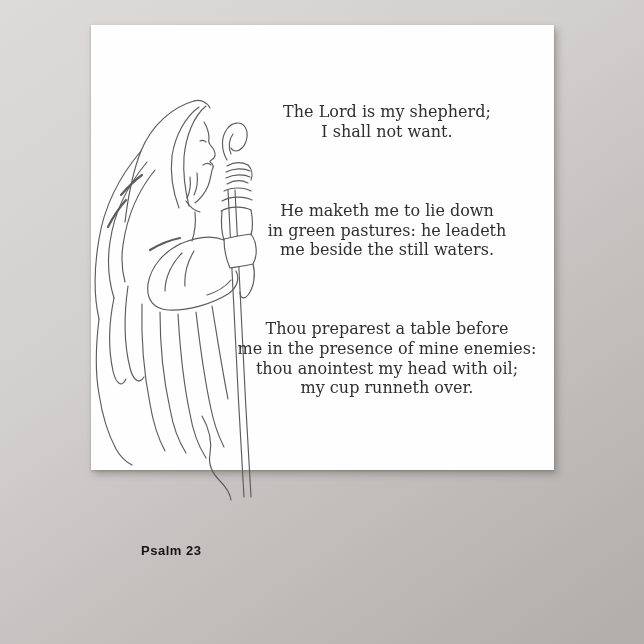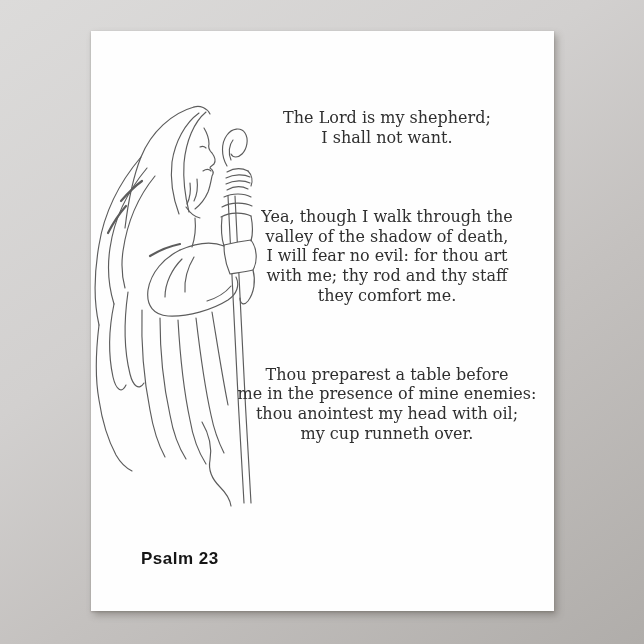--- a/index.html
+++ b/index.html
@@ -5,37 +5,37 @@
   html,body{margin:0;padding:0;}
   body{
     width:644px;height:644px;overflow:hidden;
     font-family:"Liberation Sans",sans-serif;
   }
   .stage{
     position:relative;width:644px;height:644px;
     background:linear-gradient(145deg,#dcdbda 0%,#d2d0cf 38%,#c4c1bf 62%,#b0adaa 100%);
   }
   .poster{
-    position:absolute;left:91px;top:31px;width:463px;height:580px;
+    position:absolute;left:91px;top:25px;width:463px;height:445px;
     background:#fefefe;
     box-shadow:3px 4px 7px rgba(95,90,84,0.45), 0 1px 2px rgba(95,90,84,0.35);
   }
   .verses{
     position:absolute;left:146px;top:38px;width:300px;
     text-align:center;
     font-family:"DejaVu Serif","Liberation Serif",serif;
     font-size:16px;line-height:19.7px;color:#2f2f2f;
     white-space:pre;
   }
   .stanza{margin:0 0 19.7px 0;}
   .stanza:last-child{margin-bottom:0;}
   .psalm-label{
     position:absolute;left:50px;top:518px;
     font-family:"Liberation Sans",sans-serif;
-    font-weight:bold;font-size:17px;color:#151515;letter-spacing:0.5px;
+    font-weight:bold;font-size:13px;color:#151515;letter-spacing:0.5px;
   }
   .figure{
     position:absolute;left:-1px;top:73px;width:172px;height:412px;
   }
   .figure path{fill:none;stroke:#5c5c5c;stroke-width:1.15;stroke-linecap:round;stroke-linejoin:round;}
   .figure path.accent{stroke-width:2.2;}
   .figure path.cuff{fill:#fefefe;}
 </style>
 </head>
 <body>
@@ -99,25 +99,23 @@
       <path d="M 222,217 C 221,227 221,237 224,246"></path>
       <path d="M 251,216 C 253,226 253,234 251,241"></path>
 
       <path d="M 227,166 C 221,156 221,143 227,135 C 232,128 241,127 245,133 C 249,139 247,149 242,154 C 238,158 233,158 231,154"></path>
       <path d="M 231,160 C 228,153 229,145 233,140"></path>
     </svg>
 
     <div class="verses">
       <p class="stanza">The Lord is my shepherd;
 I shall not want.</p>
-      <p class="stanza">Yea, though I walk through the
-valley of the shadow of death,
-I will fear no evil: for thou art
-with me; thy rod and thy staff
-they comfort me.</p>
+      <p class="stanza">He maketh me to lie down
+in green pastures: he leadeth
+me beside the still waters.</p>
       <p class="stanza">Thou preparest a table before
 me in the presence of mine enemies:
 thou anointest my head with oil;
 my cup runneth over.</p>
       
     </div>
 
     <div class="psalm-label">Psalm 23</div>
 
   </div>

